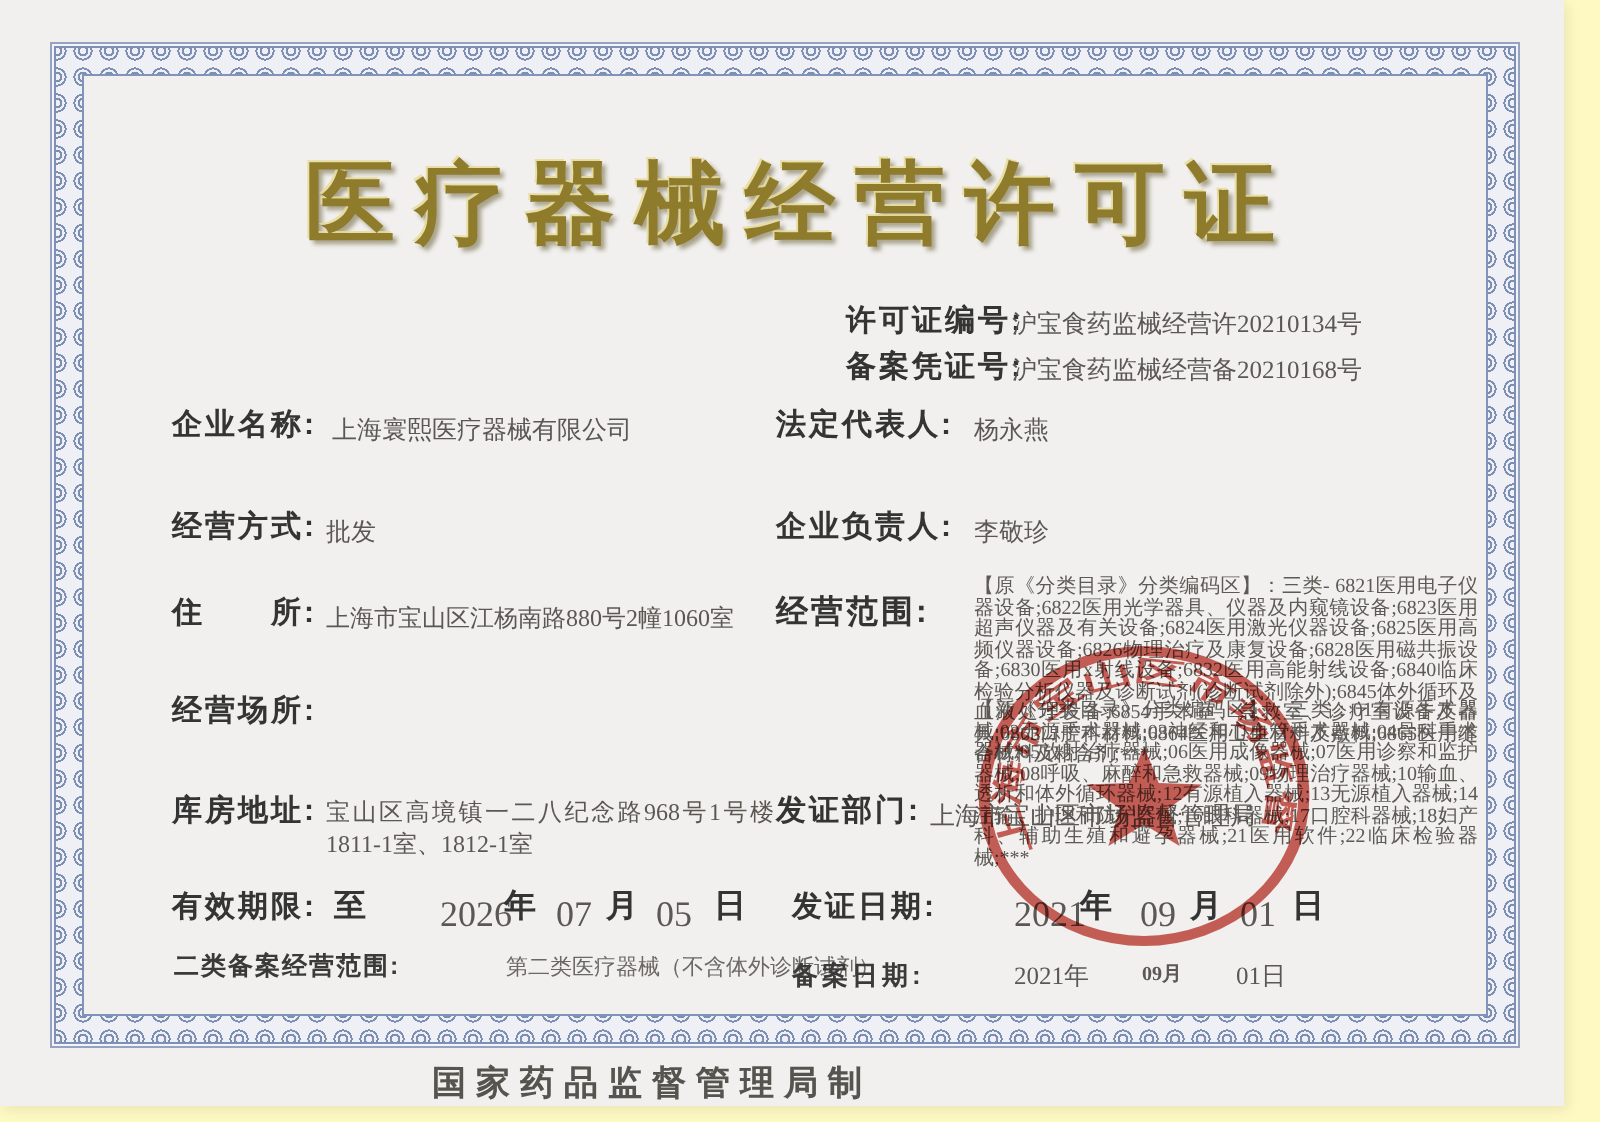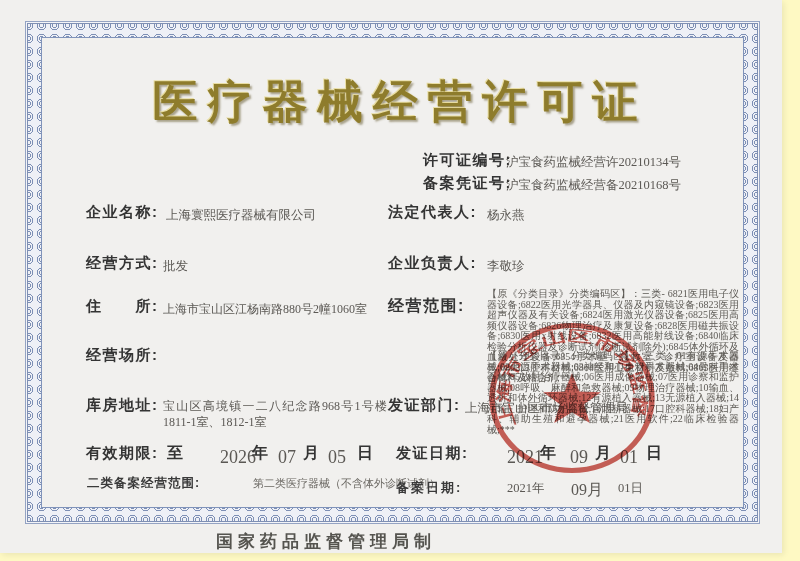--- a/index.html
+++ b/index.html
@@ -93,21 +93,21 @@
   <span class="abs datechar" style="left:540px;top:443px;">年</span>
   <span class="abs datenum" style="left:570px;top:447px;">09</span>
   <span class="abs datechar" style="left:595px;top:443px;">月</span>
   <span class="abs datenum" style="left:620px;top:447px;">01</span>
   <span class="abs datechar" style="left:646px;top:443px;">日</span>
 
   <div class="abs lbl-sm" style="left:87px;top:475px;">二类备案经营范围:</div>
   <div class="abs val" style="left:253px;top:476px;font-size:11px;color:#6b6863;">第二类医疗器械（不含体外诊断试剂）</div>
   <div class="abs lbl-sm" style="left:396px;top:479px;font-size:13px;letter-spacing:2px;">备案日期:</div>
   <span class="abs datenum" style="left:507px;top:480px;font-size:12.5px;">2021年</span>
-  <span class="abs datenum" style="left:571px;top:480px;font-size:16px;">09月</span>
+  <span class="abs datenum" style="left:571px;top:480px;font-size:10px;font-weight:bold;">09月</span>
   <span class="abs datenum" style="left:618px;top:480px;font-size:12.5px;">01日</span>
 
   <svg class="abs seal-svg" width="172" height="156" viewBox="0 0 170 170" preserveAspectRatio="none">
     <defs>
       <path id="sealArc" d="M 31 115.5 A 62 62 0 1 1 139 115.5" fill="none"></path>
     </defs>
     <g fill="none" stroke="#c23a30" opacity="0.88">
       <circle cx="85" cy="85" r="79" stroke-width="5.5"></circle>
     </g>
     <path fill="#c23a30" opacity="0.88" stroke="none" d="M85,58 L92.3,77.9 L113.5,78.7 L96.9,91.9 L102.6,112.3 L85,100.5 L67.4,112.3 L73.1,91.9 L56.5,78.7 L77.7,77.9 Z"></path>

